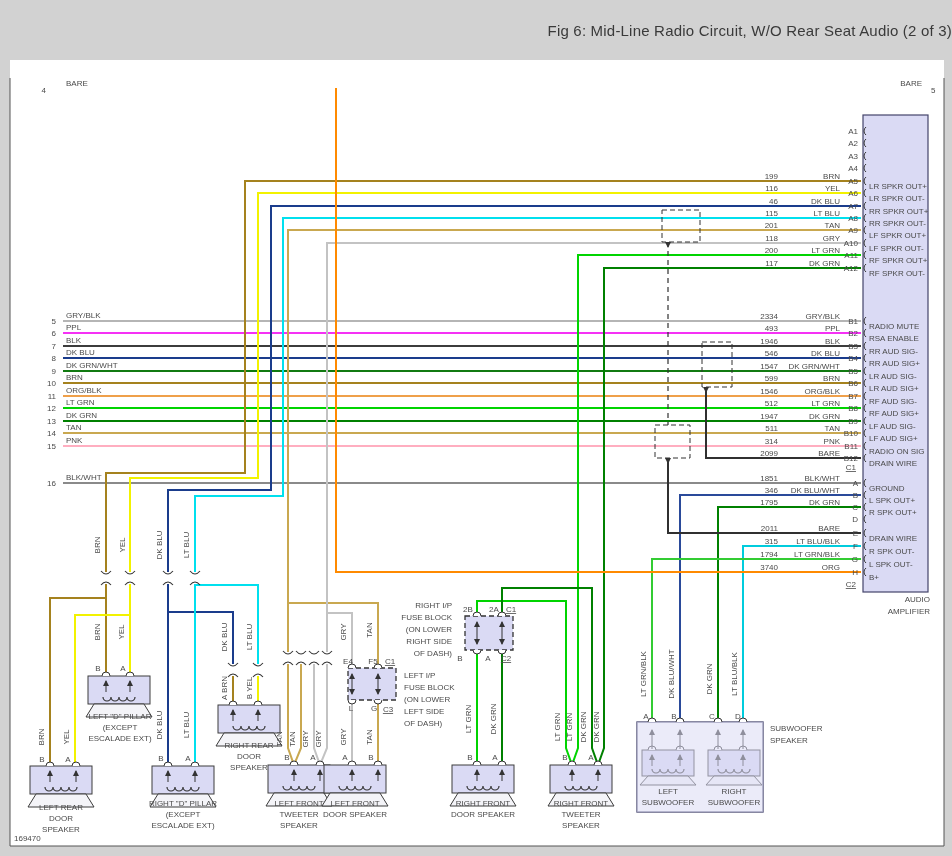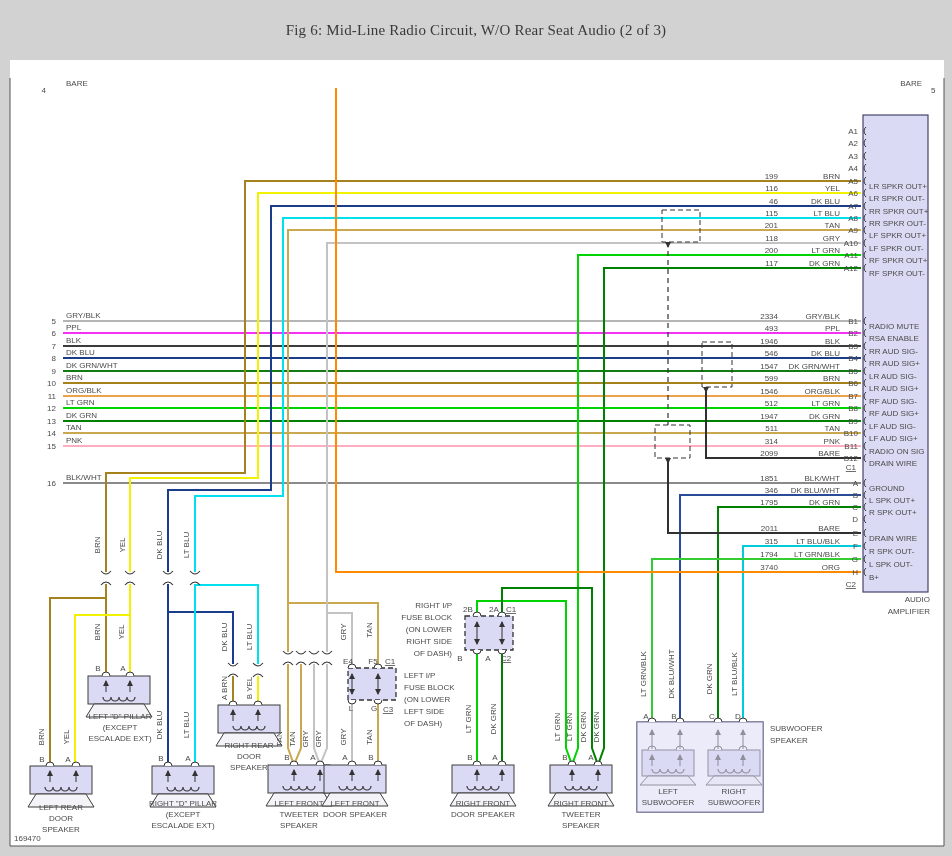--- a/index.html
+++ b/index.html
@@ -1,18 +1,18 @@
 <!DOCTYPE html>
 <html><head>
 <meta charset="utf-8">
 <style>
   html,body{margin:0;padding:0;background:#d2d2d2;font-family:"Liberation Sans",sans-serif;}
   #stage{position:relative;width:952px;height:856px;background:#d2d2d2;overflow:hidden;}
   #titlebar{position:absolute;left:0;top:0;width:952px;height:60px;background:#d2d2d2;
-    display:flex;align-items:center;justify-content:center;font-family:Liberation Serif, serif;}
+    display:flex;align-items:center;justify-content:flex-end;}
   #titlebar .t{font-size:15px;color:#3a3a3a;letter-spacing:.2px;}
   svg{position:absolute;left:0;top:0;}
   svg text{font-family:"Liberation Sans",sans-serif;fill:#4a4a4a;}
 </style>
 </head>
 <body>
 
 <div id="stage">
   <div id="titlebar">
     <span class="t">Fig 6: Mid-Line Radio Circuit, W/O Rear Seat Audio (2 of 3)</span>

